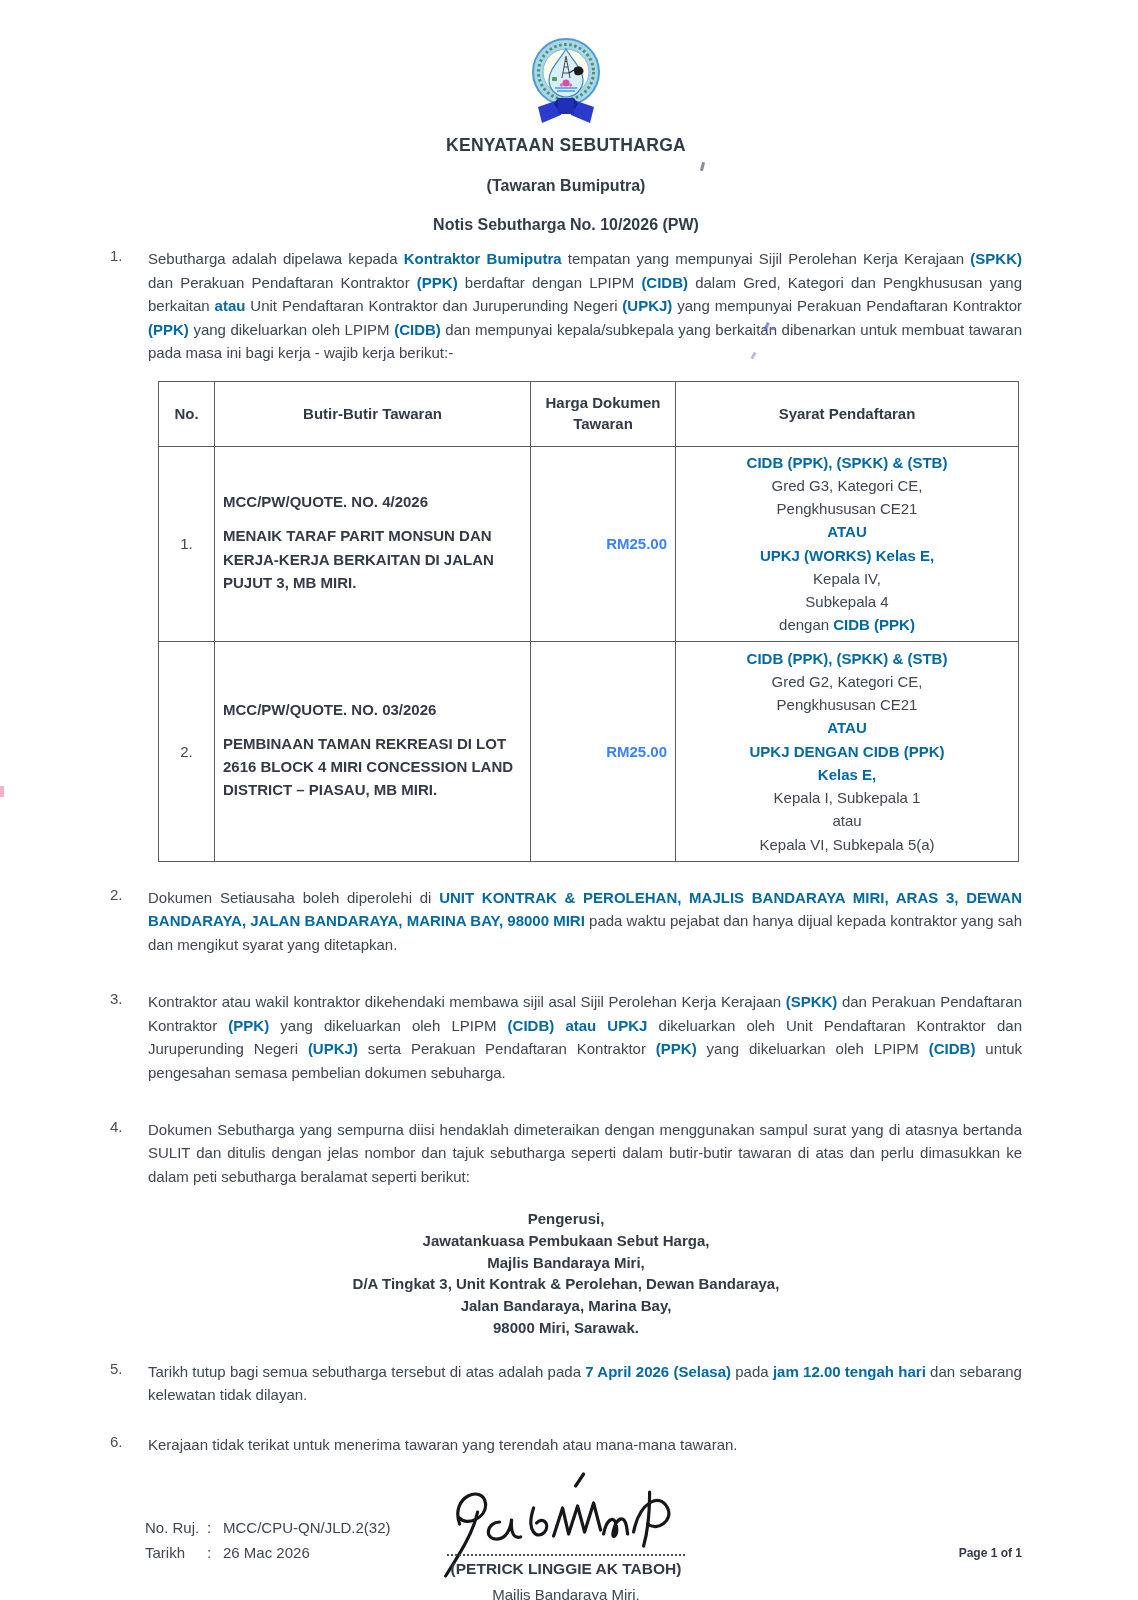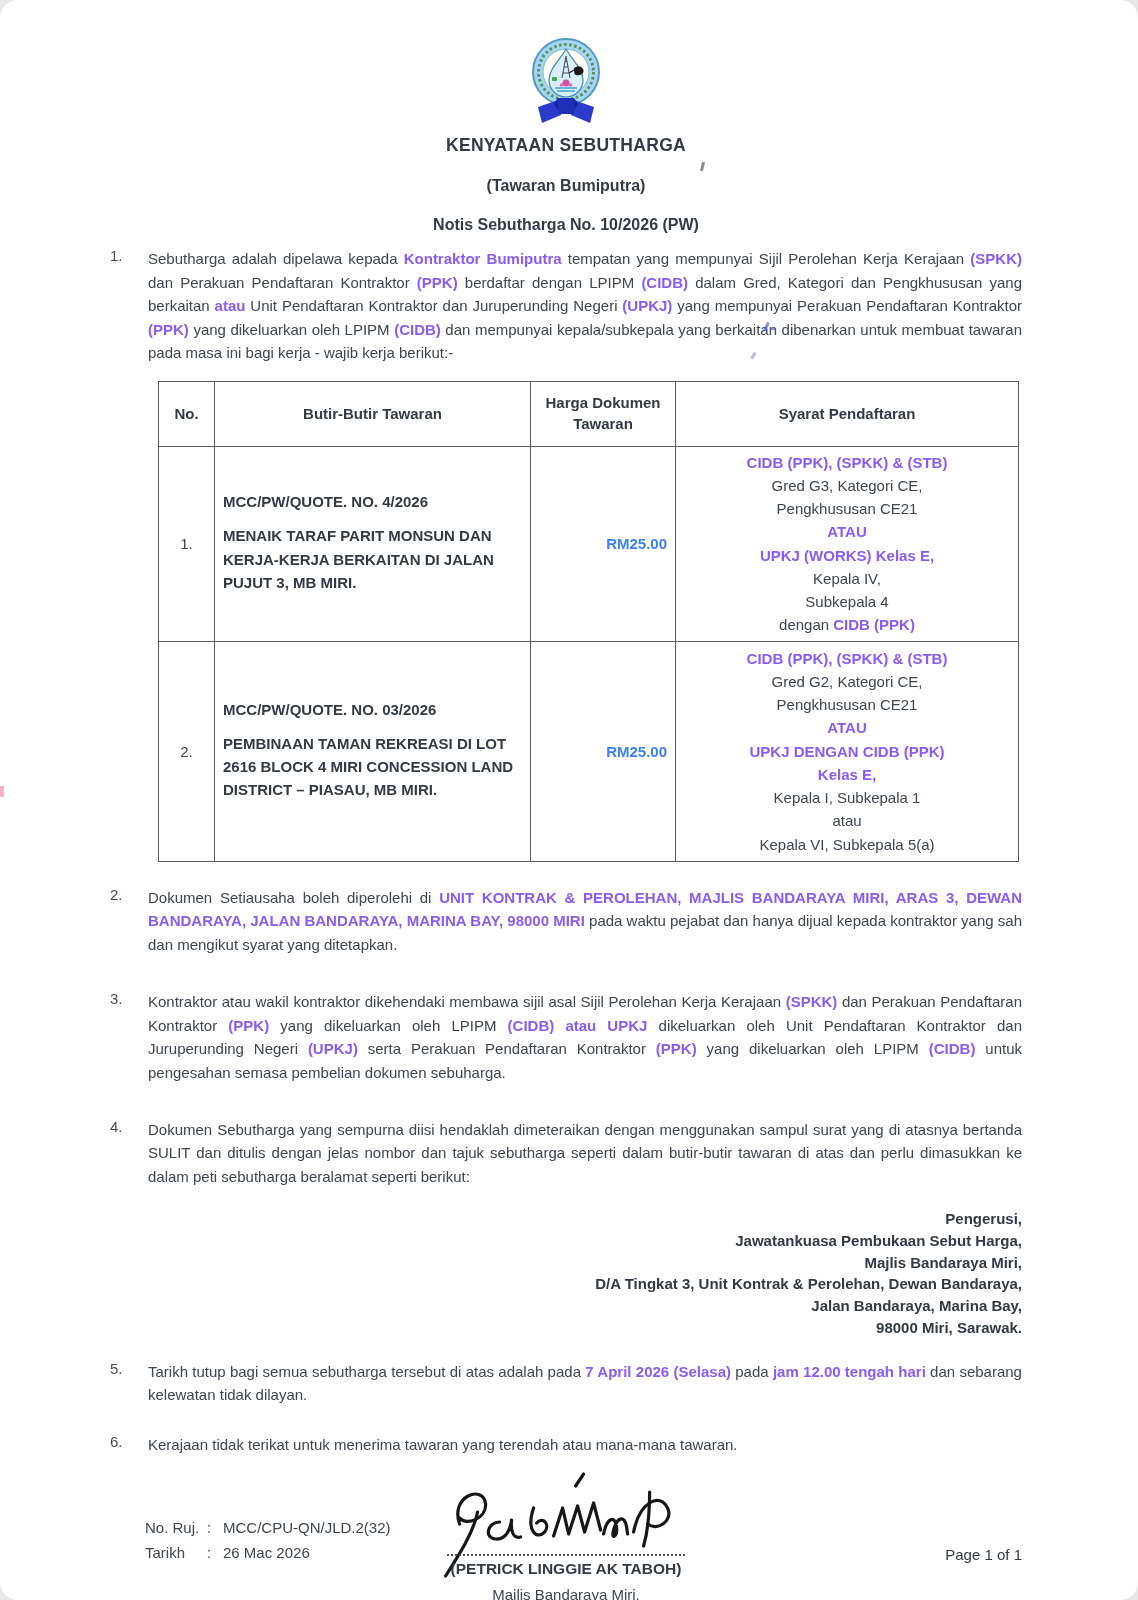--- a/index.html
+++ b/index.html
@@ -5,24 +5,23 @@
   html,body{margin:0;padding:0;background:#e8e8e8;}
   .page{
     position:relative;
     width:1138px;height:1600px;
     margin:0 auto;
     background:#ffffff;
     font-family:"Liberation Sans","DejaVu Sans",sans-serif;
     color:#3f4551;
     font-size:15px;
     overflow:hidden;
-    border-radius:18px;
   }
   .content{padding:34px 116px 0 110px;}
-  .b{font-weight:bold;color:#8b5cf6;}
+  .b{font-weight:bold;color:#0369a1;}
 
   
   .hdr{text-align:center;}
   .logo-wrap{display:flex;justify-content:center;margin-bottom:4px;}
   .title{font-weight:bold;font-size:17.5px;color:#343b48;letter-spacing:.3px;}
   .subtitle,.notice-no{font-weight:bold;font-size:16px;color:#343b48;margin-top:21px;position:relative;display:block;}
 
   
   .para{display:flex;margin-top:26px;}
   .para .num{flex:none;width:38px;color:#454b57;}
@@ -51,37 +50,37 @@
   td.butir-cell{padding:10px 12px;}
   .quote-no{font-weight:bold;color:#333a46;}
   .butir-title{font-weight:bold;color:#333a46;margin-top:14px;line-height:1.55;}
   td.price-cell{text-align:right;font-weight:bold;color:#3b82f6;}
   td.syarat-cell{text-align:center;padding:6px 4px;}
   td.syarat-cell .ln{line-height:1.55;}
   tr.row1{height:193px;}
   tr.row2{height:220px;}
 
   
-  .address{margin-top:20px;text-align:right;}
+  .address{margin-top:20px;text-align:center;}
   .address .ln{font-weight:bold;color:#333a46;line-height:1.45;}
 
   
   .sig{position:relative;margin-top:6px;text-align:center;height:212px;}
   .sig-svg{position:absolute;left:50%;top:0;transform:translateX(-52%);}
   .sig-dots{position:absolute;left:50%;top:92px;transform:translateX(-50%);width:238px;border-bottom:2px dotted #4a4f58;height:0;}
   .sig-name{position:absolute;left:0;right:0;top:98px;font-weight:bold;color:#333a46;font-size:15.5px;}
   .sig-lines{position:absolute;left:0;right:0;top:122px;}
   .sig-lines .ln{line-height:1.5;}
 
   
   .footer-ref{position:absolute;left:145px;top:1516px;}
   .footer-ref .row{display:flex;line-height:1.65;}
   .footer-ref .lbl{width:62px;}
   .footer-ref .colon{width:16px;}
-  .page-no{position:absolute;right:116px;top:1546px;font-weight:normal;color:#333a46;font-size:15px;}
+  .page-no{position:absolute;right:116px;top:1546px;font-weight:bold;color:#333a46;font-size:12px;}
 
   
   .tick{position:absolute;background:#5b6bd5;opacity:.75;}
   .tick1{left:765px;top:322px;width:2.5px;height:9px;transform:rotate(26deg);}
   .tick1b{left:770px;top:328px;width:6px;height:2px;transform:rotate(10deg);}
   .tick2{left:752px;top:352px;width:2.5px;height:7px;transform:rotate(30deg);opacity:.45;}
   .tick-title{left:701px;top:162px;width:2.5px;height:9px;background:#6b7280;transform:rotate(14deg);opacity:.8;}
   .pink-dot{position:absolute;left:0;top:786px;width:4px;height:11px;background:#f0b6c4;}
 </style>
 </head>

